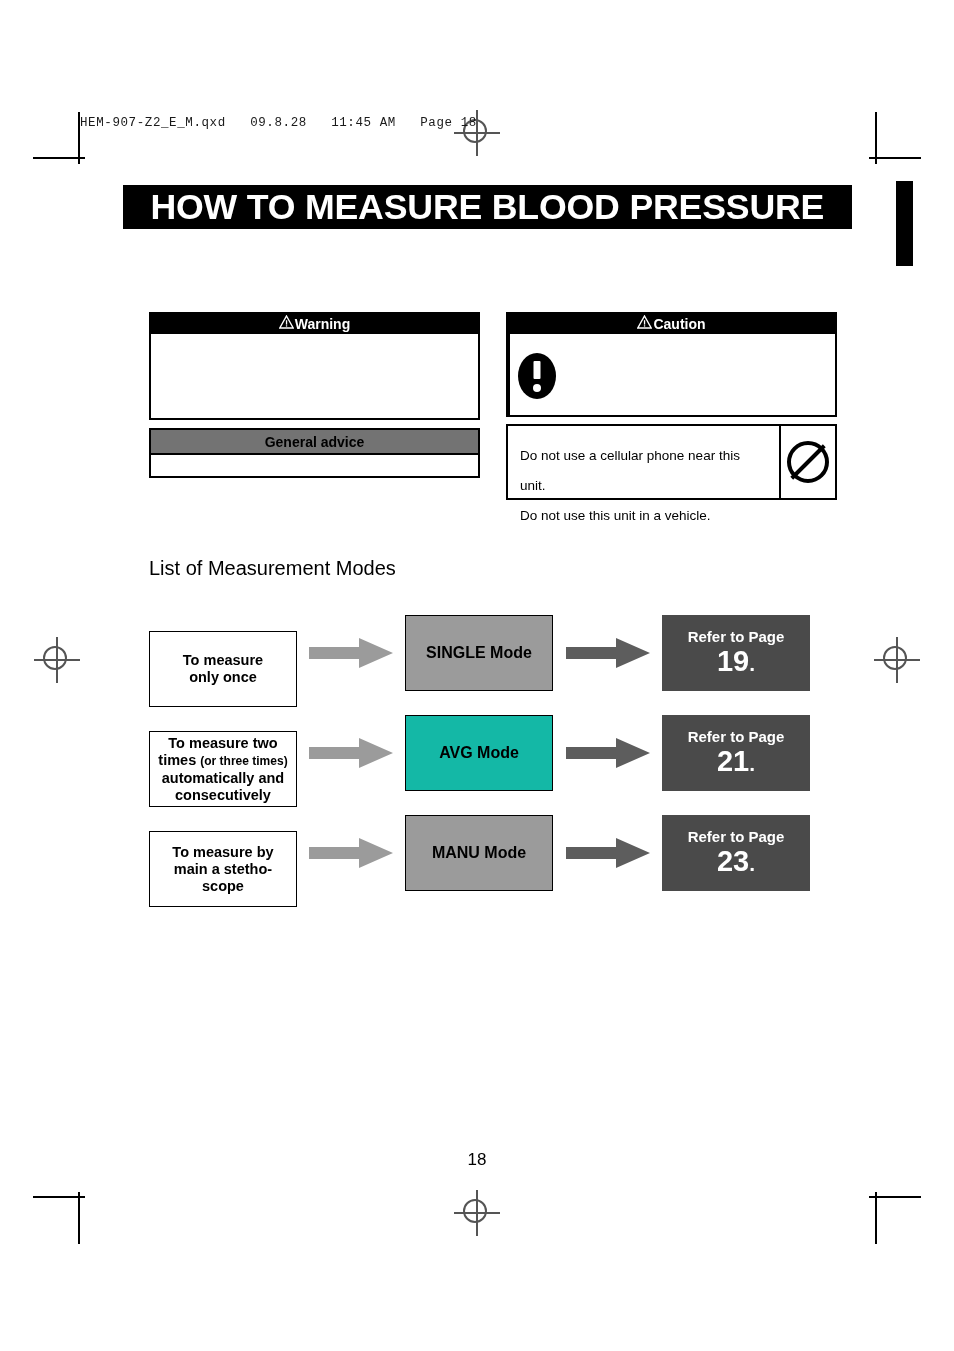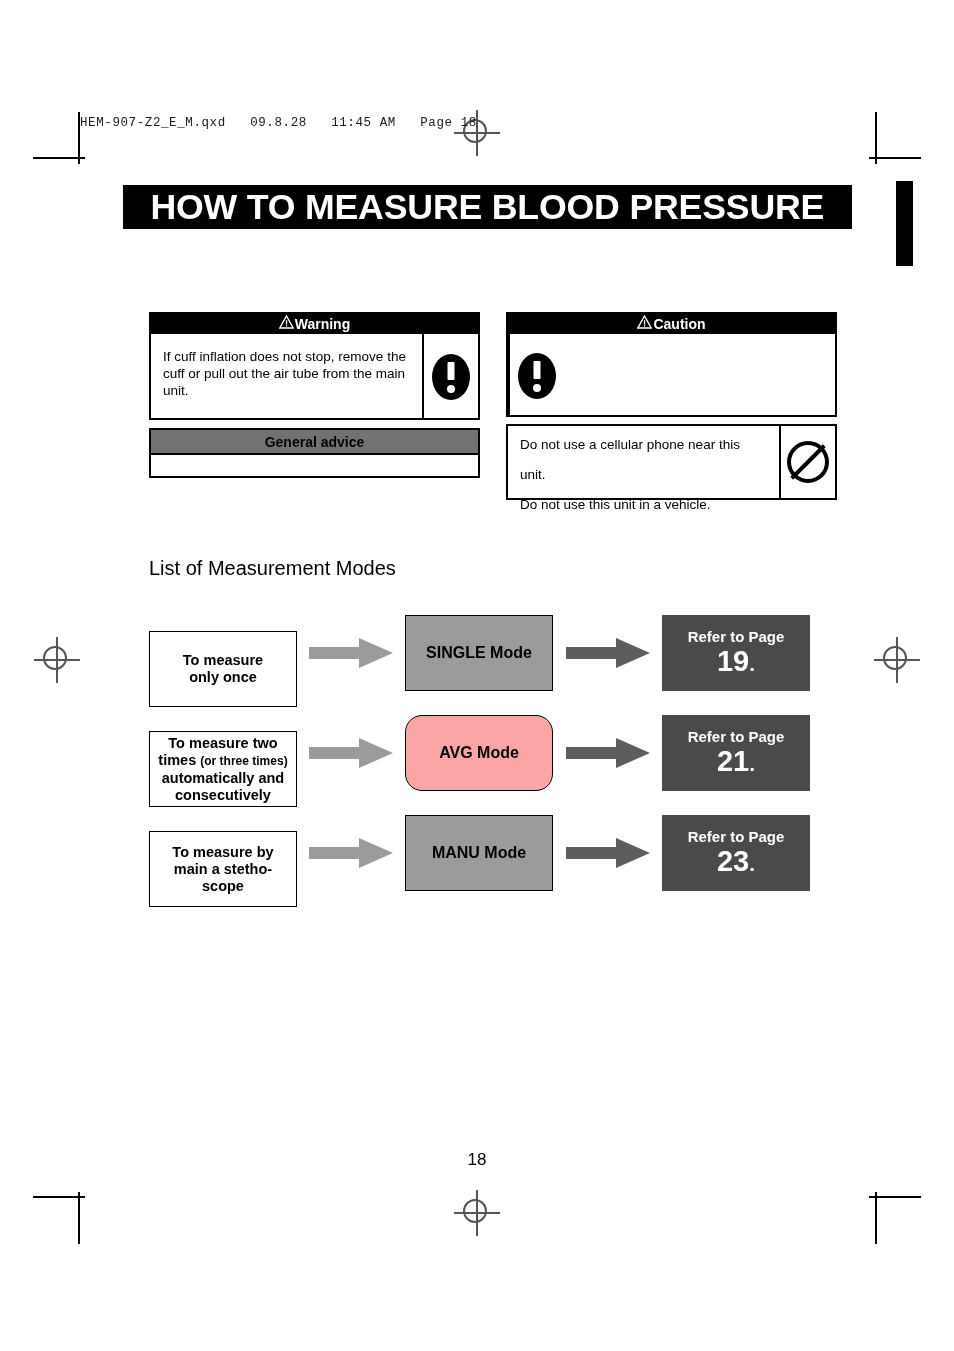--- a/index.html
+++ b/index.html
@@ -263,31 +263,20 @@
   <div class="notice-head">
     <span class="warn-tri">
       <svg width="15" height="14" viewBox="0 0 15 14" aria-hidden="true">
         <polygon points="7.5,1 14.2,13 0.8,13" fill="none" stroke="#ffffff" stroke-width="1.4"></polygon>
         <rect x="6.9" y="5.2" width="1.3" height="4.4" fill="#ffffff"></rect>
         <rect x="6.9" y="10.3" width="1.3" height="1.3" fill="#ffffff"></rect>
       </svg>
     </span>
     <span>Warning</span>
   </div>
-  <div class="notice-body" style="height:86px;">
-    <div class="notice-text">
-      <p>If cuff inflation does not stop, remove the cuff or pull out the air tube from the main unit.</p>
-    </div>
-    <div class="notice-icon-cell">
-      <div class="icon-excl">
-        <div class="bar"></div>
-          <div class="dot"></div>
-      </div>
-    </div>
-  </div>
 </div>
 
 <div class="notice" style="left:149px; top:428px; width:331px; height:50px;">
   <div class="notice-head-plain">General advice</div>
 </div>
 
 <div class="notice" style="left:506px; top:312px; width:331px; height:105px;">
   <div class="notice-head">
     <span class="warn-tri">
       <svg width="15" height="14" viewBox="0 0 15 14" aria-hidden="true">
@@ -303,21 +292,21 @@
       <div class="icon-excl">
         <div class="bar"></div>
           <div class="dot"></div>
       </div>
     </div>
   </div>
 </div>
 
 <div class="notice" style="left:506px; top:424px; width:331px; height:76px;">
   <div class="notice-body" style="height:100%;">
-    <div class="notice-text" style="padding:4px 12px 8px 12px; line-height:30px;">
+    <div class="notice-text" style="padding:15px 12px 8px 12px; line-height:30px;">
       <p>Do not use a cellular phone near this unit.</p>
       <p>Do not use this unit in a vehicle.</p>
     </div>
     <div class="notice-icon-cell">
       <div class="icon-prohibit">
         <div class="slash"></div>
       </div>
     </div>
   </div>
 </div>
@@ -358,21 +347,21 @@
       <span class="small">(or three times)</span><br>
       <span>automatically and</span><br>
       <span>consecutively</span>
     </span>
   </div>
   <div class="arrow arrow-1">
     <svg width="84" height="32" viewBox="0 0 84 32">
         <polygon points="0,10 50,10 50,1 84,16 50,31 50,22 0,22" fill="#9b9b9b"></polygon>
       </svg>
   </div>
-  <div class="flow-mode" style="background:#fca5a5;border-radius:17px;">
+  <div class="flow-mode" style="background:#14b8a6;">
     <span>AVG Mode</span>
   </div>
   <div class="arrow arrow-2">
     <svg width="84" height="32" viewBox="0 0 84 32">
         <polygon points="0,10 50,10 50,1 84,16 50,31 50,22 0,22" fill="#5d5d5d"></polygon>
       </svg>
   </div>
   <div class="flow-page" style="background:#4a4a4a;">
     <span class="pg-label">Refer to Page</span>
     <span class="pg-num"><span>21</span><span class="dot">.</span></span>

